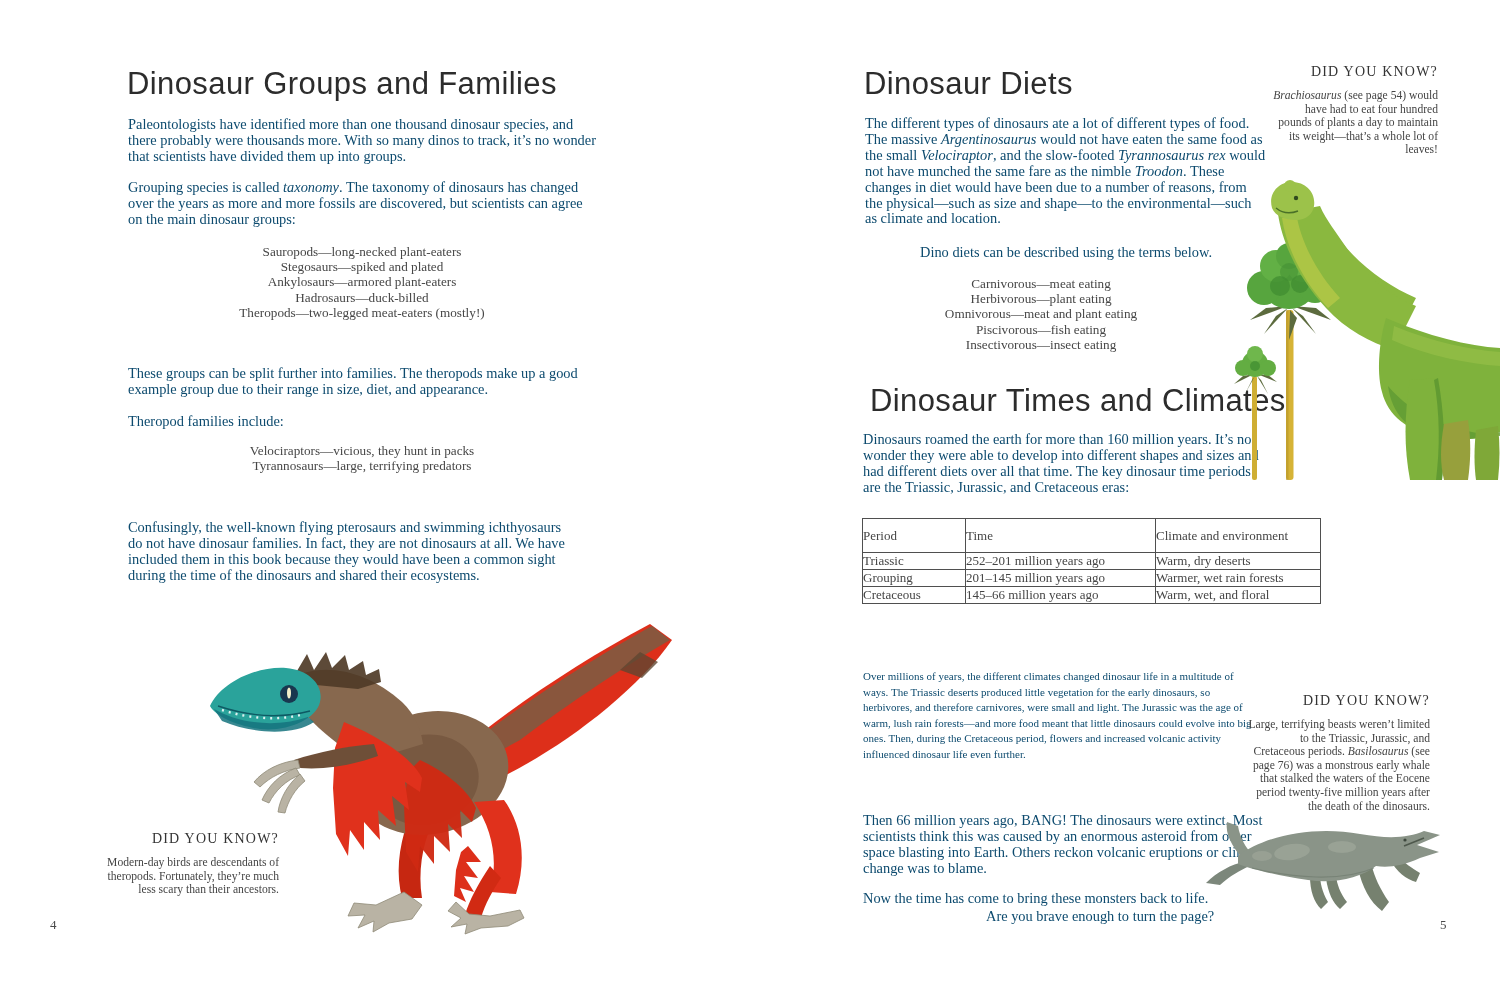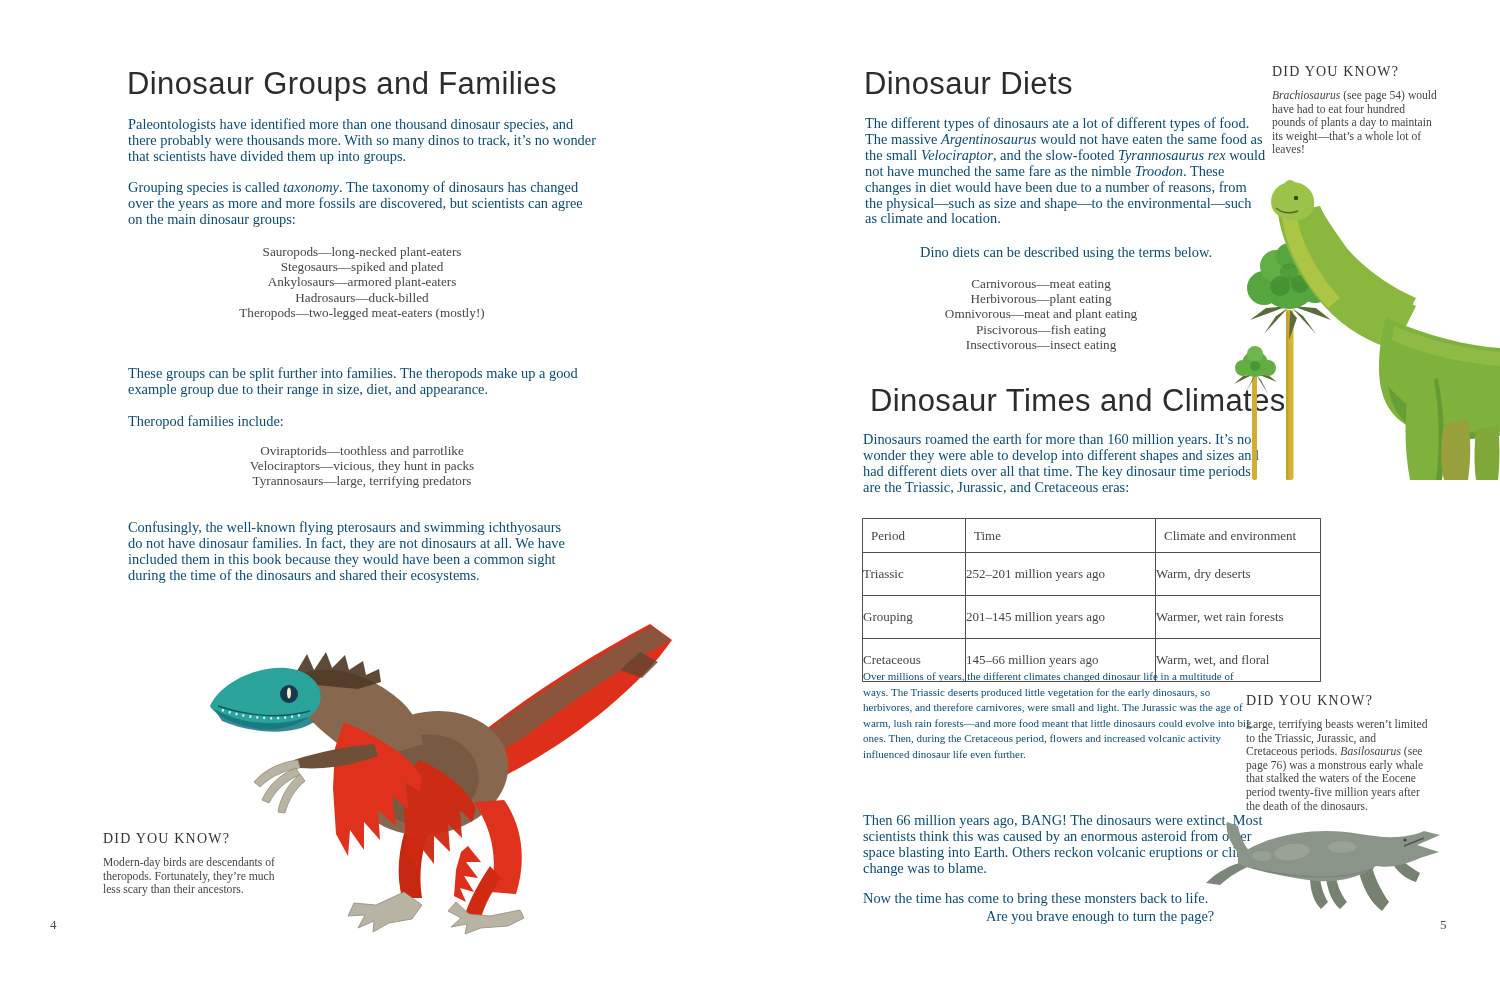--- a/index.html
+++ b/index.html
@@ -11,21 +11,21 @@
     color:#3c3c3c;
   }
   .abs { position:absolute; }
   h1.book-title {
     font-size:31px; font-weight:400; color:#2c2c2c; letter-spacing:.4px;
     font-family:Liberation Sans, sans-serif;
   }
   .para { font-size:14.4px; line-height:15.9px; color:#0c4a6e; }
   .clist { text-align:center; font-size:13.2px; line-height:15.2px; color:#464646; }
   .clist-item { white-space:nowrap; }
-  .dyk { text-align:left; }
+  .dyk { text-align:right; }
   .dyk-heading { font-size:14px; letter-spacing:1.2px; color:#333; white-space:nowrap; }
   .dyk-text { margin-top:9px; font-size:11.6px; line-height:13.6px; color:#444; }
   .pagenum { font-size:13px; color:#4a4a4a; }
   i { font-style:italic; }
 
   
   .lp-title    { left:127px; top:66px; }
   .lp-p1       { left:128px; top:117px; width:468px; }
   .lp-p2       { left:128px; top:180px; width:468px; }
   .lp-groups   { left:128px; top:244px; width:468px; }
@@ -54,29 +54,29 @@
   .rp-pagenum  { left:1440px; top:917px; }
   .sauropod-box{ left:1228px; top:180px; width:272px; height:302px; }
   .whale-box   { left:1192px; top:816px; width:256px; height:138px; }
 
   table.climate {
     border-collapse:collapse; width:458px; table-layout:fixed;
     font-size:13px; color:#454545;
   }
   table.climate th, table.climate td {
     border:1px solid #4f4f4f; font-weight:400; text-align:left;
-    height:43px; vertical-align:middle; padding:0;
+    height:17px; vertical-align:middle; padding:0;
   }
   table.climate col.c1 { width:103px; }
   table.climate col.c2 { width:190px; }
   table.climate col.c3 { width:165px; }
   .cell-pad1 { padding-left:22px; }
   .cell-pad2 { padding-left:27px; }
   .cell-pad3 { padding-left:10px; }
-  table.climate thead th { height:34px;padding-left:8px; }
+  table.climate thead th { height:34px; }
 </style>
 </head>
 <body>
 
 <div class="spread">
 
   <section>
 
     <h1 class="abs book-title lp-title">Dinosaur Groups and Families</h1>
 
@@ -90,21 +90,20 @@
       <div class="clist-item">Ankylosaurs—armored plant-eaters</div>
       <div class="clist-item">Hadrosaurs—duck-billed</div>
       <div class="clist-item">Theropods—two-legged meat-eaters (mostly!)</div>
     </div>
 
     <p class="abs para lp-p3">These groups can be split further into families. The theropods make up a good example group due to their range in size, diet, and appearance.</p>
 
     <p class="abs para lp-p4">Theropod families include:</p>
 
     <div class="abs clist lp-families">
-      <div class="clist-item">Oviraptorids—toothless and parrotlike</div>
       <div class="clist-item">Velociraptors—vicious, they hunt in packs</div>
       <div class="clist-item">Tyrannosaurs—large, terrifying predators</div>
     </div>
 
     <p class="abs para lp-p5">Confusingly, the well-known flying pterosaurs and swimming ichthyosaurs do not have dinosaur families. In fact, they are not dinosaurs at all. We have included them in this book because they would have been a common sight during the time of the dinosaurs and shared their ecosystems.</p>
 
     <div class="abs dyk lp-dyk">
       <div class="dyk-heading">DID YOU KNOW?</div>
       <div class="dyk-text">Modern-day birds are descendants of theropods. Fortunately, they’re much less scary than their ancestors.</div>
     </div>

